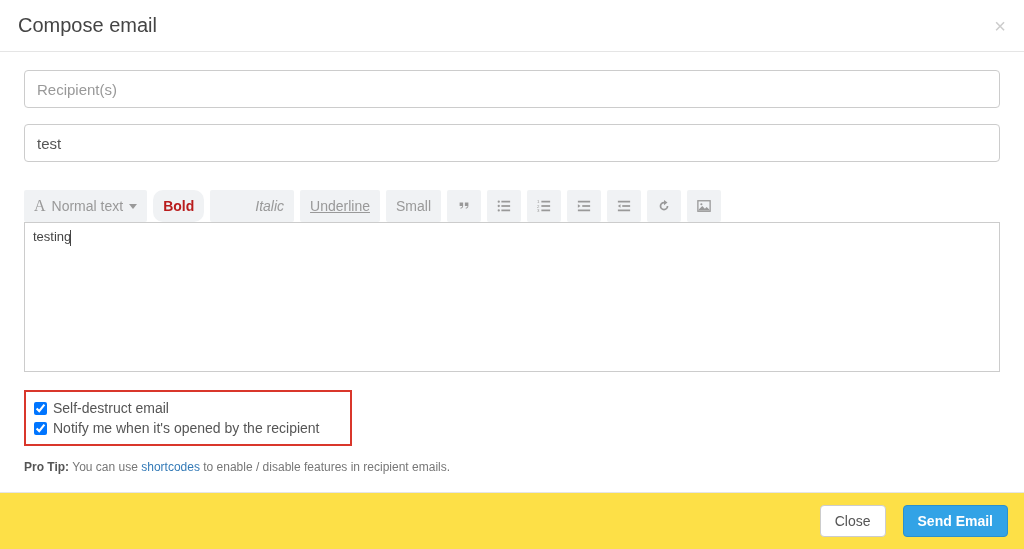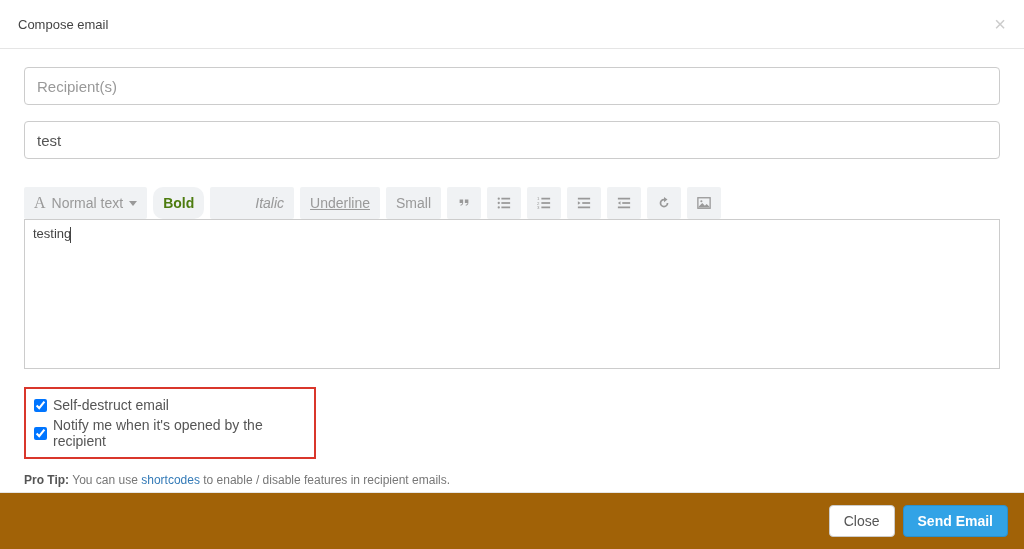--- a/index.html
+++ b/index.html
@@ -14,21 +14,21 @@
       position: relative;
     }
     .header {
       display: flex;
       justify-content: space-between;
       align-items: center;
       padding: 14px 18px 14px 18px;
       border-bottom: 1px solid #e5e5e5;
     }
     .header-title {
-      font-size: 13px;
+      font-size: 20px;
       font-weight: 400;
       color: #444;
     }
     .close-x {
       font-size: 20px;
       color: #ccc;
       cursor: pointer;
       line-height: 1;
     }
     .content {
@@ -58,21 +58,21 @@
       padding: 7px 10px;
       font-size: 14px;
       color: #999;
       cursor: pointer;
       border-radius: 2px;
       display: inline-flex;
       align-items: center;
       gap: 6px;
       height: 32px;
     }
-    .tbtn.bold { font-weight: 700; color: #4d7c0f; border-radius: 10px;}
+    .tbtn.bold { font-weight: 700; color: #b91c1c; border-radius: 10px;}
     .tbtn.italic { font-style: italic; padding-left: 45px; }
     .tbtn.underline { text-decoration: underline; }
     .tbtn svg { width: 14px; height: 14px; fill: #999; }
     .font-icon { font-family: Georgia, serif; font-size: 16px; color:#999;}
     .caret-down {
       width: 0; height: 0;
       border-left: 4px solid transparent;
       border-right: 4px solid transparent;
       border-top: 5px solid #999;
       display: inline-block;
@@ -87,21 +87,21 @@
     .editor .cursor {
       display:inline-block;
       width:1px; height:16px;
       background:#444;
       vertical-align: middle;
       margin-left:-1px;
     }
     .checkbox-box {
       border: 2px solid #d9362b;
       padding: 6px 8px;
-      width: 292px;
+      width: 328px;
       margin-top: 18px;
     }
     .checkbox-row {
       display: flex;
       align-items: center;
       gap: 6px;
       font-size: 14px;
       color: #555;
       padding: 2px 0;
     }
@@ -113,22 +113,22 @@
     }
     .pro-tip .bold { font-weight: 700; color:#555;}
     .pro-tip a { color: #337ab7; text-decoration: none; margin-top: 28px; }
     .footer {
       position: absolute;
       bottom: 0; left: 0; right: 0;
       border-top: 1px solid #e5e5e5;
       padding: 12px 16px;
       display: flex;
       justify-content: flex-end;
-      gap: 8px;
-      background:#a16207;
+      gap: 17px;
+      background:#fde047;
     }
     .btn {
       border-radius: 4px;
       padding: 7px 14px;
       font-size: 14px;
       cursor: pointer;
     }
     .btn-close {
       background: #fff;
       border: 1px solid #ccc;

